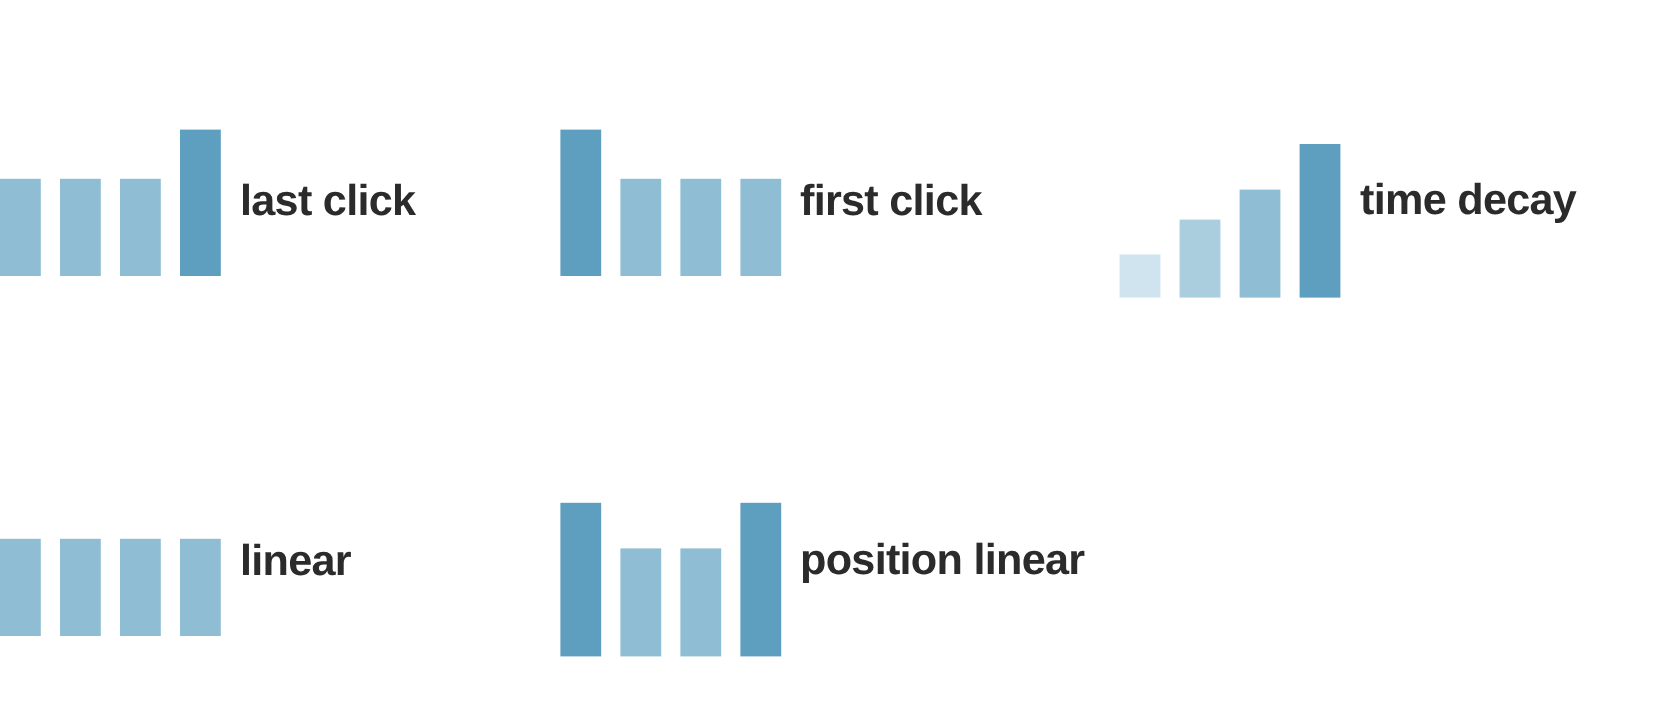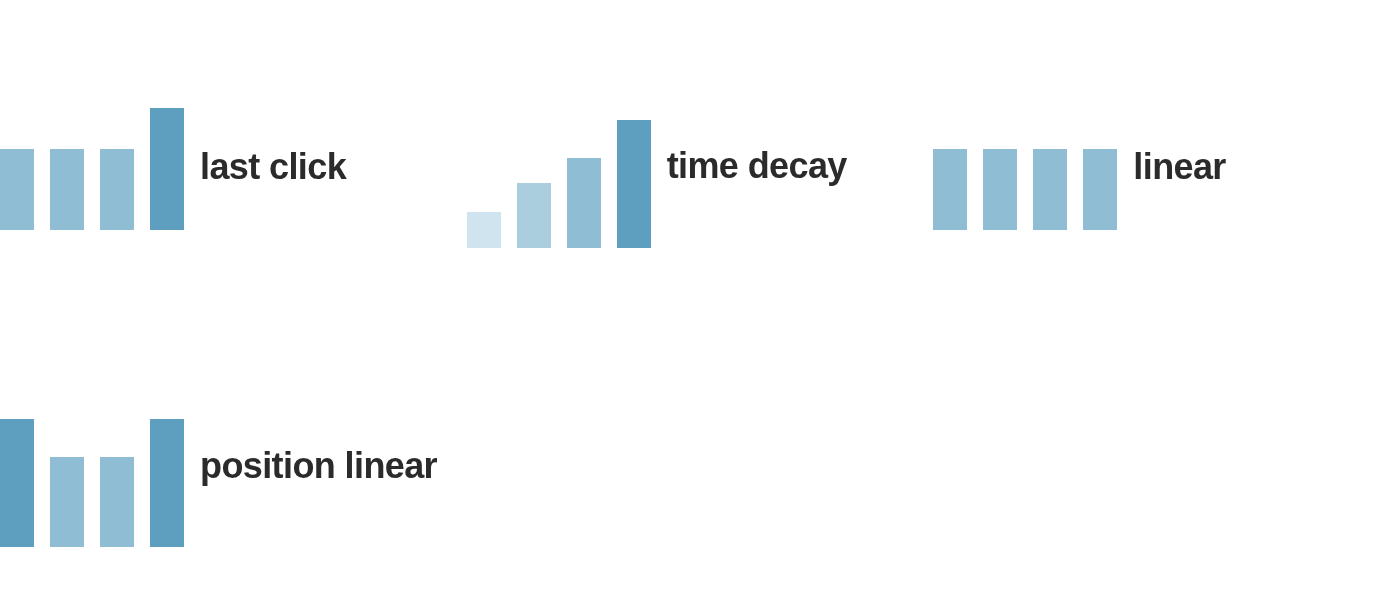--- a/index.html
+++ b/index.html
@@ -96,20 +96,31 @@
         <div class="bars">
             <div class="bar" style="height: 81px; background: rgb(143, 189, 211);"></div>
             <div class="bar" style="height: 81px; background: rgb(143, 189, 211);"></div>
             <div class="bar" style="height: 81px; background: rgb(143, 189, 211);"></div>
             <div class="bar" style="height: 122px; background: rgb(94, 158, 191);"></div>
           </div>
       </div>
       <div class="panel-label">last click</div>
     </div>
 
+    <div class="panel row-top">
+      <div class="plot">
+        <div class="bars">
+            <div class="bar" style="height: 122px; background: rgb(94, 158, 191);"></div>
+            <div class="bar" style="height: 81px; background: rgb(143, 189, 211);"></div>
+            <div class="bar" style="height: 81px; background: rgb(143, 189, 211);"></div>
+            <div class="bar" style="height: 81px; background: rgb(143, 189, 211);"></div>
+          </div>
+      </div>
+      <div class="panel-label">first click</div>
+    </div>
 
     <div class="panel row-bottom">
       <div class="plot">
         <div class="bars">
             <div class="bar" style="height: 36px; background: rgb(207, 228, 239);"></div>
             <div class="bar" style="height: 65px; background: rgb(171, 206, 223);"></div>
             <div class="bar" style="height: 90px; background: rgb(143, 189, 211);"></div>
             <div class="bar" style="height: 128px; background: rgb(94, 158, 191);"></div>
           </div>
       </div>

